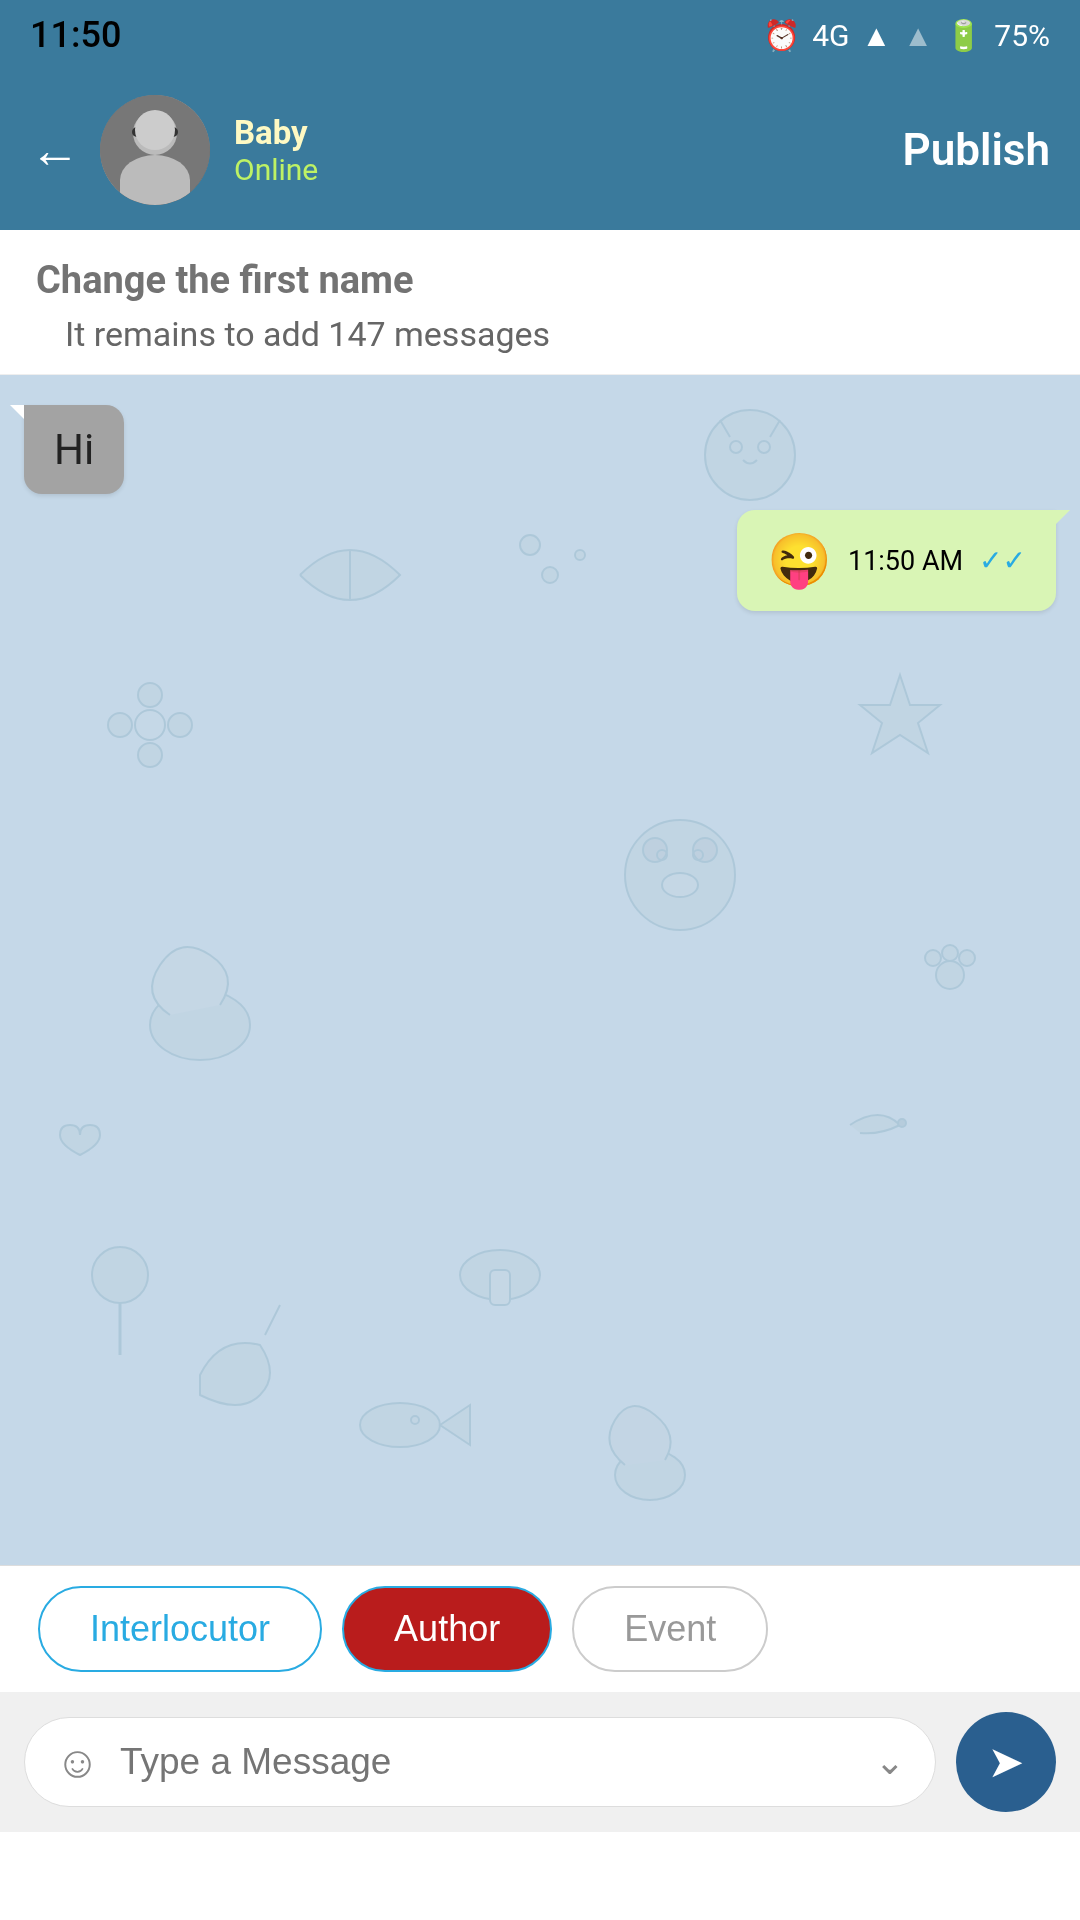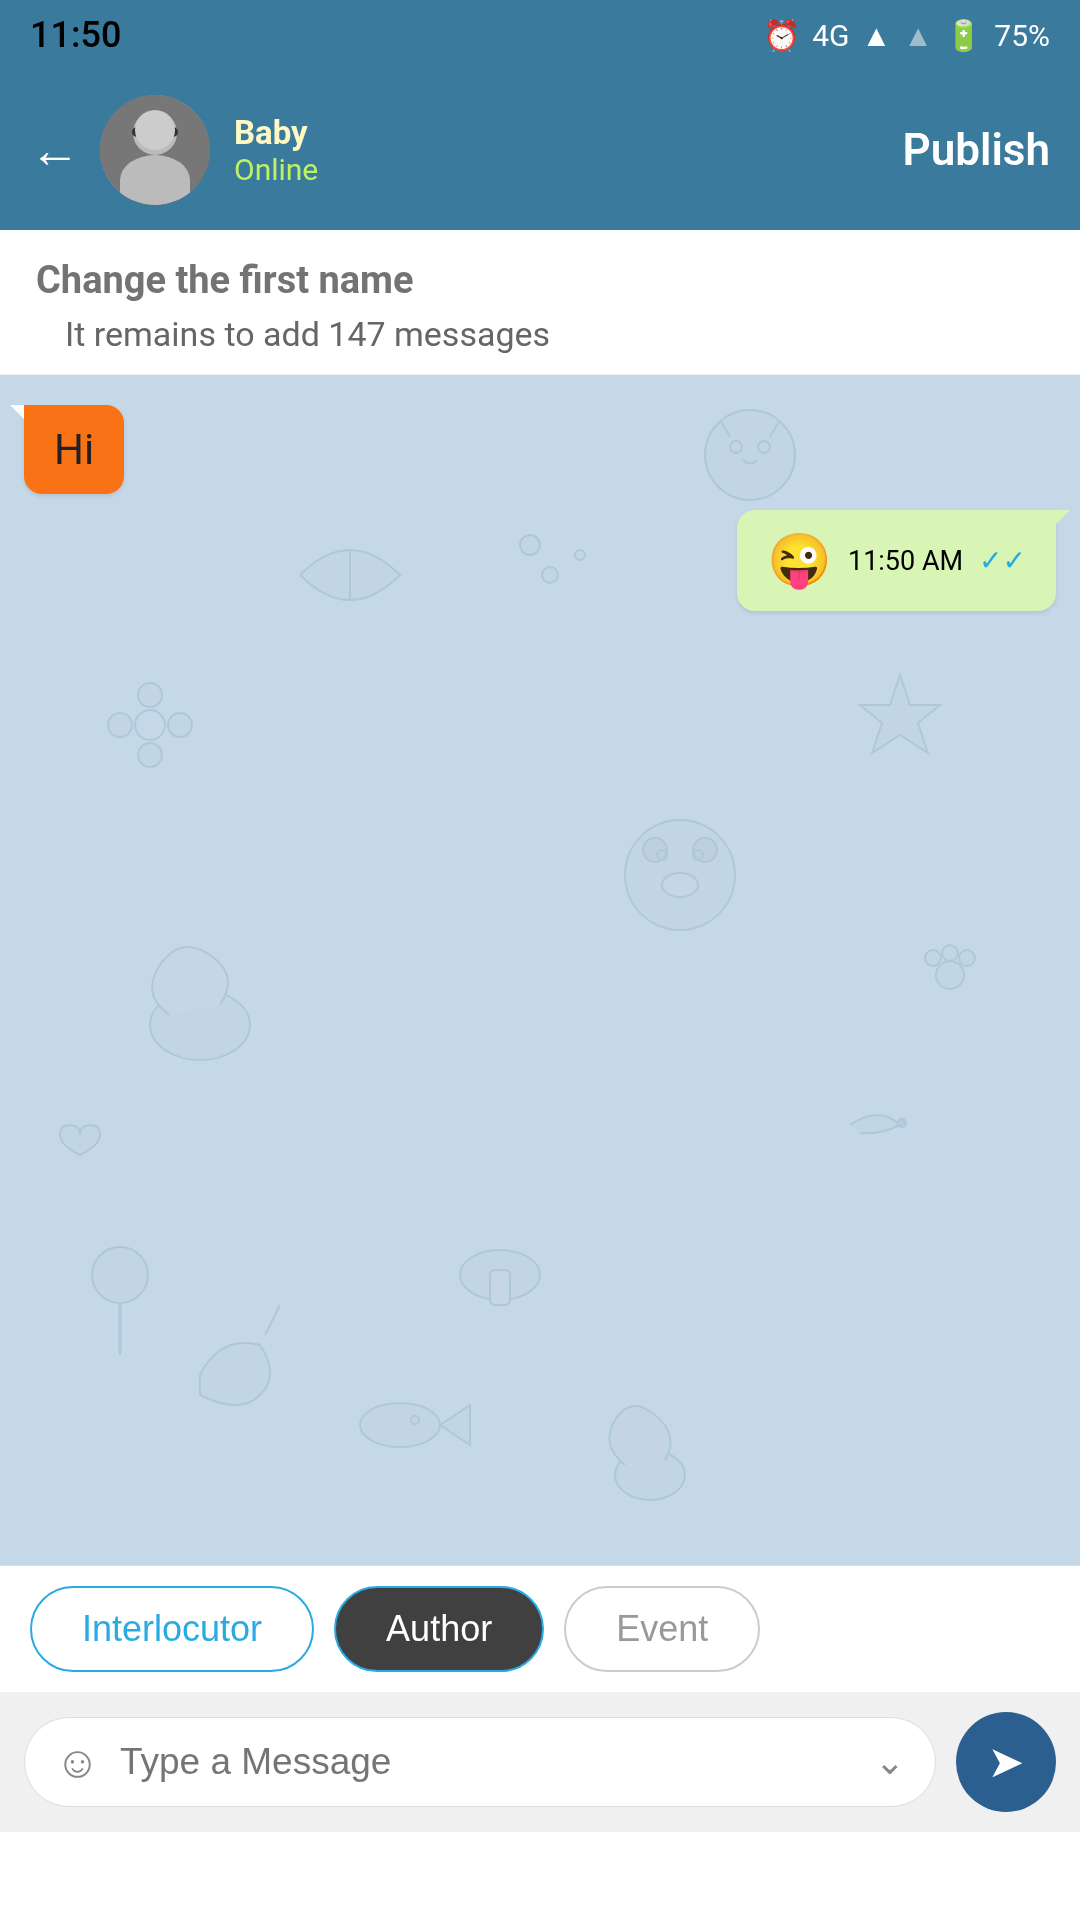--- a/index.html
+++ b/index.html
@@ -161,21 +161,21 @@
       inset: 0;
       padding: 30px 24px;
       display: flex;
       flex-direction: column;
       gap: 16px;
     }
 
     
     .msg-received {
       align-self: flex-start;
-      background: #f97316;
+      background: #a3a3a3;
       border-radius: 0 18px 18px 18px;
       padding: 20px 30px;
       font-size: 42px;
       color: #222;
       max-width: 60%;
       box-shadow: 0 2px 4px rgba(0,0,0,0.1);
       position: relative;
     }
 
     .msg-received::before {
@@ -225,38 +225,38 @@
     }
 
     .msg-emoji {
       font-size: 52px;
     }
 
     
     .bottom-tabs {
       width: 100%;
       background: rgba(255,255,255,0.95);
-      padding: 20px 30px;
+      padding: 20px 38px;
       display: flex;
       gap: 20px;
       align-items: center;
       border-top: 1px solid #ddd;
     }
 
     .tab-btn {
       border-radius: 50px;
       padding: 20px 50px;
       font-size: 36px;
       font-weight: 500;
       cursor: pointer;
       border: 2px solid #29abe2;
     }
 
     .tab-btn.active {
-      background: #404040;
+      background: #b91c1c;
       color: #fff;
       border-color: #29abe2;
     }
 
     .tab-btn.inactive-blue {
       background: transparent;
       color: #29abe2;
       border-color: #29abe2;
     }
 

